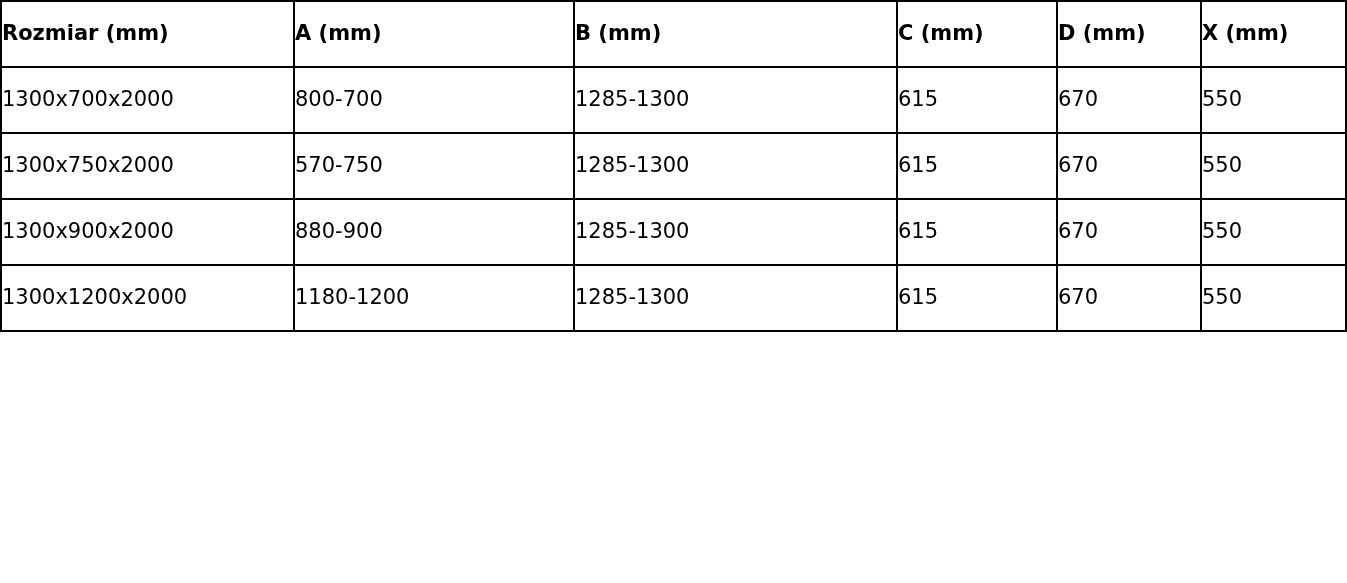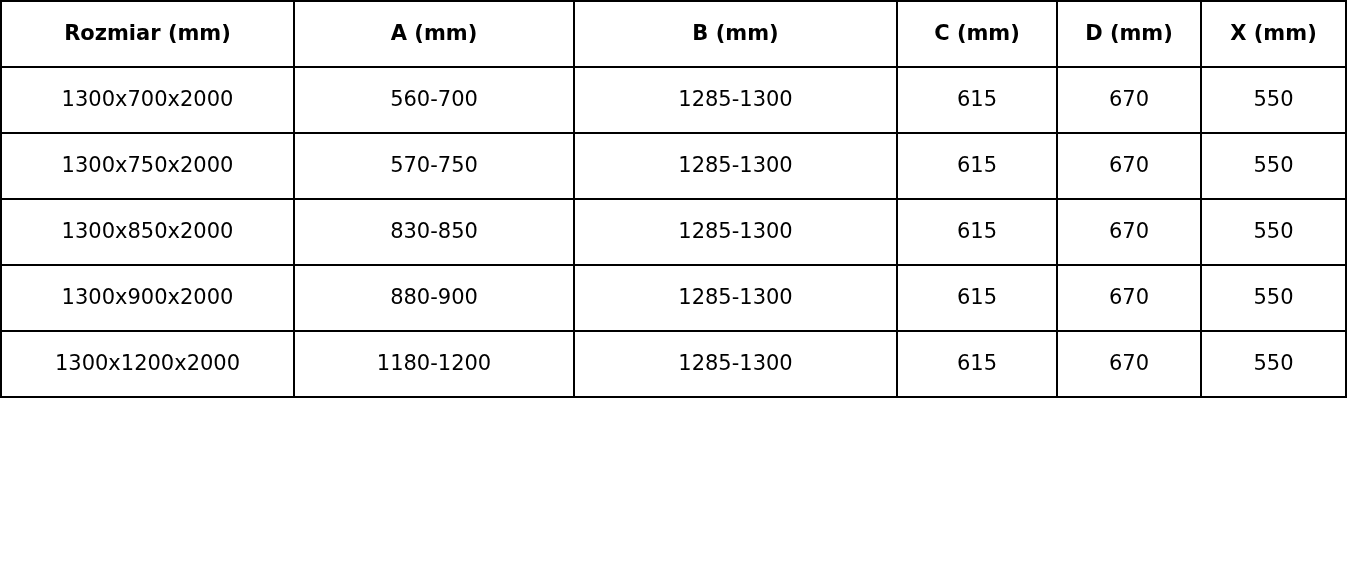--- a/index.html
+++ b/index.html
@@ -21,21 +21,21 @@
   }
   table.size-table {
     border-collapse: collapse;
     width: 1345px;
     table-layout: fixed;
     margin: 0;
   }
   table.size-table th,
   table.size-table td {
     border: 2px solid #000000;
-    text-align: center;
+    text-align: left;
     vertical-align: middle;
     font-size: 21px;
     line-height: 1.2;
     padding: 0;
     height: 64px;
     white-space: nowrap;
   }
   table.size-table th {
     font-weight: bold;
     height: 64px;
@@ -70,37 +70,29 @@
         <th>A (mm)</th>
         <th>B (mm)</th>
         <th>C (mm)</th>
         <th>D (mm)</th>
         <th>X (mm)</th>
       </tr>
     </thead>
     <tbody>
       <tr>
         <td>1300x700x2000</td>
-        <td>560-700</td>
+        <td>800-700</td>
         <td>1285-1300</td>
         <td>615</td>
         <td>670</td>
         <td>550</td>
       </tr>
       <tr>
         <td>1300x750x2000</td>
         <td>570-750</td>
-        <td>1285-1300</td>
-        <td>615</td>
-        <td>670</td>
-        <td>550</td>
-      </tr>
-      <tr>
-        <td>1300x850x2000</td>
-        <td>830-850</td>
         <td>1285-1300</td>
         <td>615</td>
         <td>670</td>
         <td>550</td>
       </tr>
       <tr>
         <td>1300x900x2000</td>
         <td>880-900</td>
         <td>1285-1300</td>
         <td>615</td>

